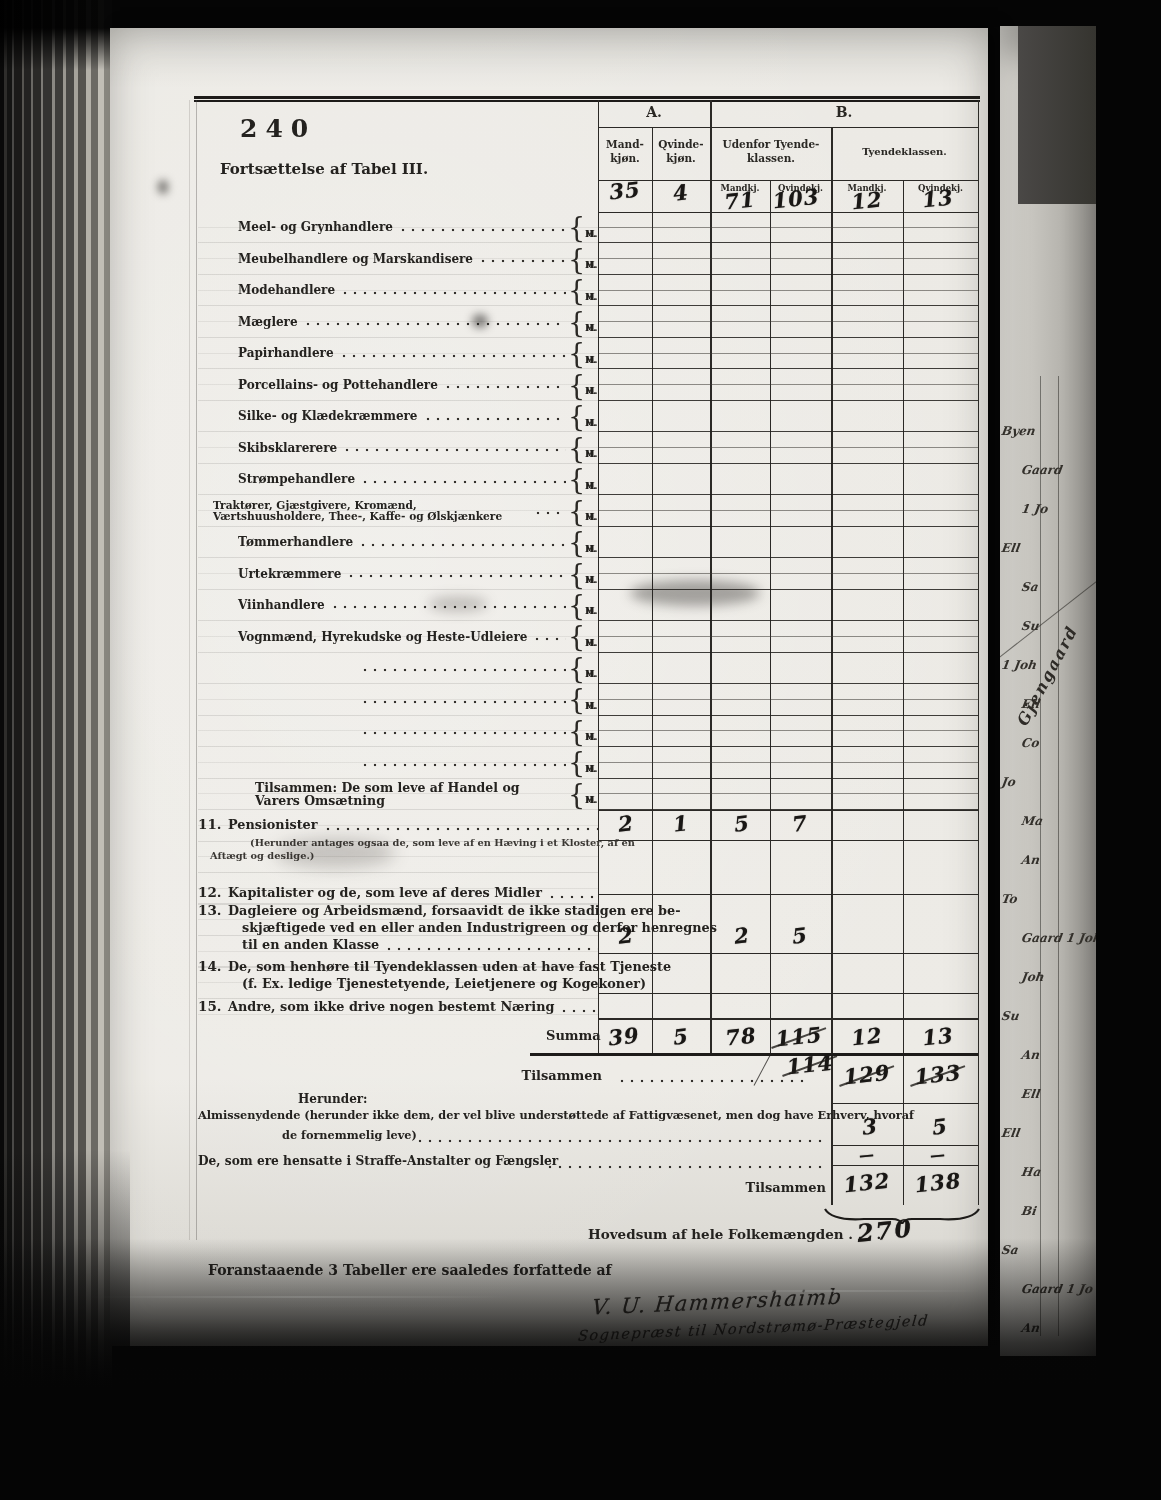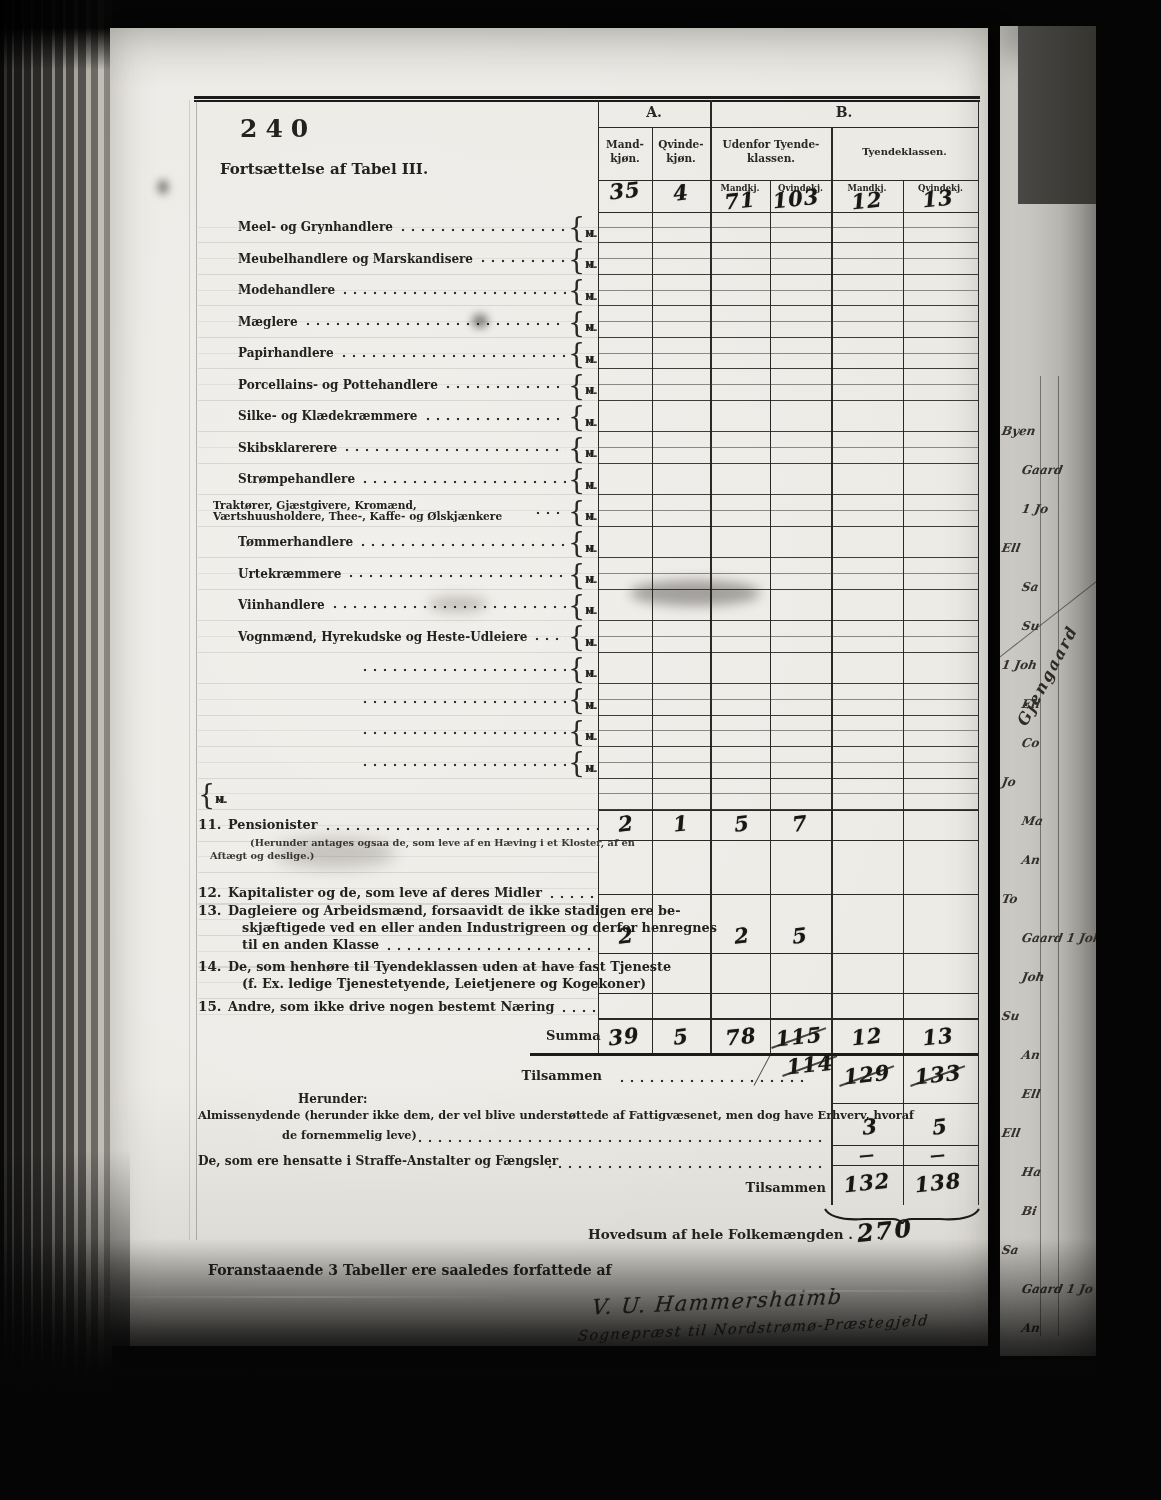--- a/index.html
+++ b/index.html
@@ -367,20 +367,21 @@
           <span class="dots"></span>
           <span class="bracegrp">
             <span class="brace">{</span>
             <span class="hm">
               <span>H.</span>
               <span>M.</span>
             </span>
           </span>
         </div>
         <div class="occ-row total" style="top: 566.64px;">
+          <span class="lbl">Tilsammen:  De som leve af Handel og Varers Omsætning</span>
           <span class="bracegrp">
             <span class="brace">{</span>
             <span class="hm">
               <span>H.</span>
               <span>M.</span>
             </span>
           </span>
         </div>
       </div>
 

